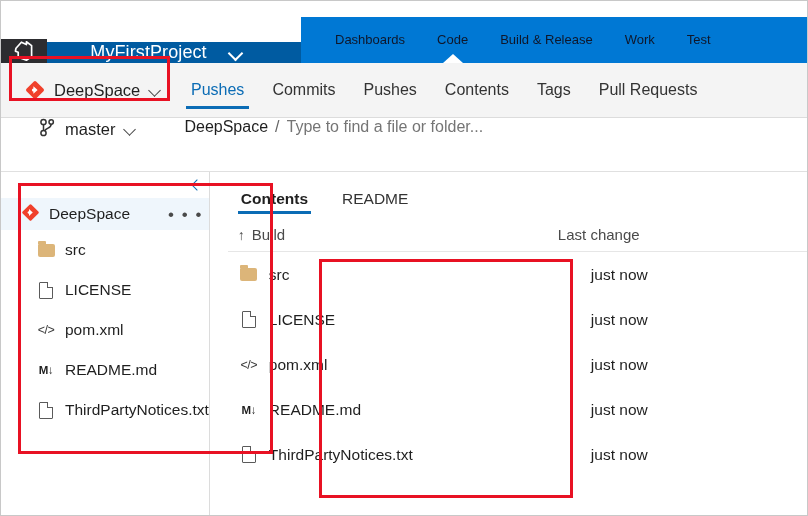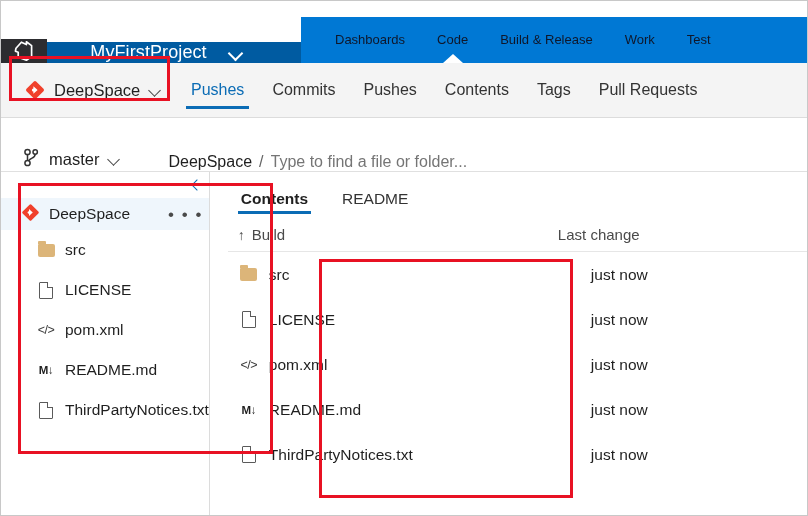--- a/index.html
+++ b/index.html
@@ -158,22 +158,22 @@
     height: 3px;
     background: #0b6cb5;
   }
 
   
   .crumbrow {
     height: 54px;
     background: #ffffff;
     border-bottom: 1px solid #e0e0e0;
     display:flex;
-    align-items:flex-end;
-    padding-left: 22px;
+    align-items:flex-start;
+    padding-left: 38px;
     box-sizing:border-box;
   }
   .branch-sel {
     display:flex;
     align-items:center;
     gap: 9px;
     cursor:pointer;
   }
   .branch-name { font-size:16.5px; color:#1f1f1f; }
   .crumb-path {

